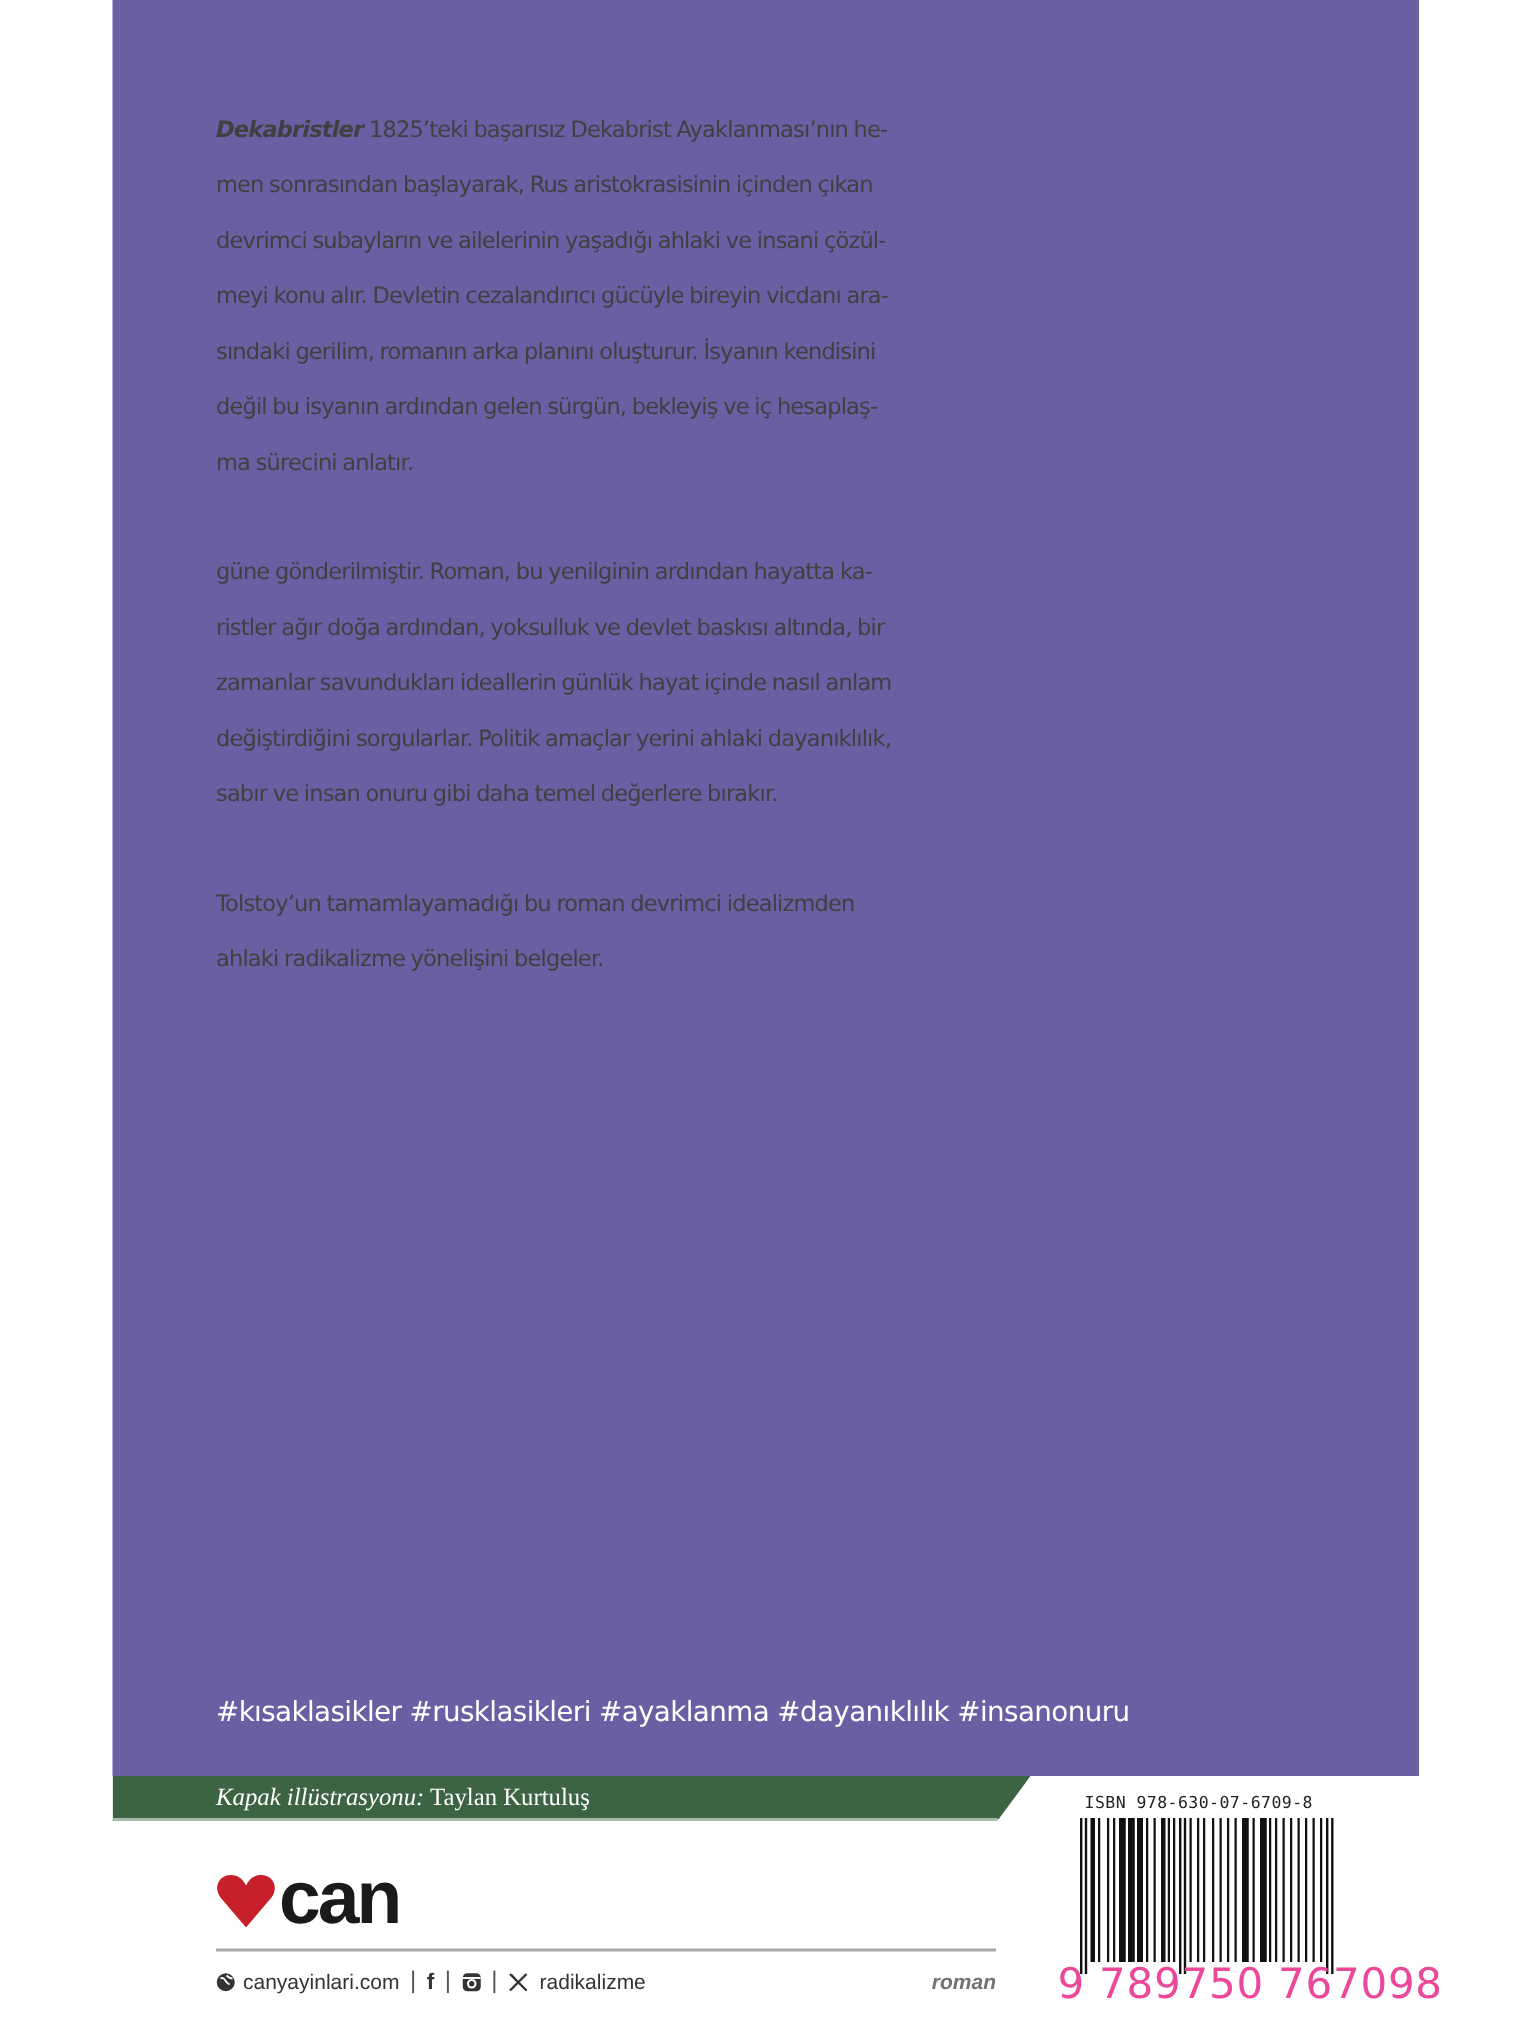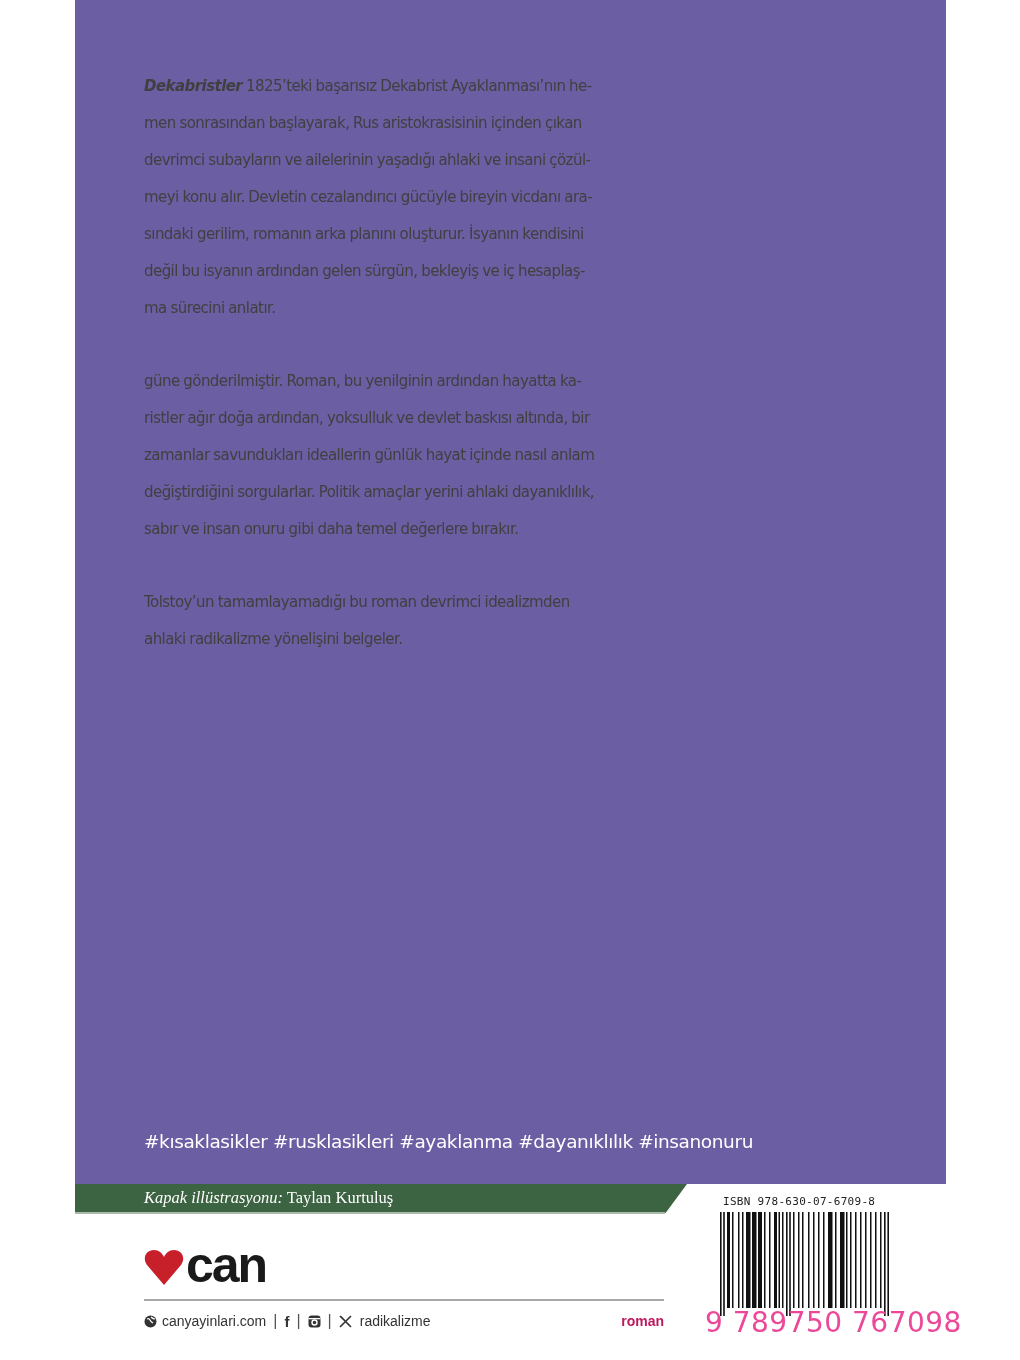--- a/index.html
+++ b/index.html
@@ -51,21 +51,21 @@
       position: absolute; left: 144px; top: 1299px; width: 520px; height: 2px; background: #a8a8a8;
     }
     .footer-row {
       position: absolute; left: 144px; top: 1311px; width: 520px; height: 20px;
       display: flex; align-items: center; font-family: "Liberation Sans", sans-serif;
       font-size: 14px; color: #333333; white-space: nowrap;
     }
     .footer-row .sep { color: #555; margin: 0 7px; font-size: 16px; }
     .footer-row .ico { display: inline-flex; align-items: center; justify-content: center; }
     .footer-row .genre {
-      margin-left: auto; font-weight: bold; color: #be185d; font-size: 14px;
+      margin-left: auto; font-weight: bold; color: #737373; font-size: 14px; font-style: italic;
     }
     .isbn-text {
       position: absolute; left: 723px; top: 1195px; font-family: "DejaVu Sans Mono", monospace;
       font-size: 11px; color: #222; letter-spacing: 0.3px; white-space: nowrap;
     }
     .barcode {
       position: absolute; left: 720px; top: 1212px; width: 170px; height: 104px;
     }
     .ean-digits {
       position: absolute; left: 705px; top: 1306px; font-family: "DejaVu Sans", sans-serif;

